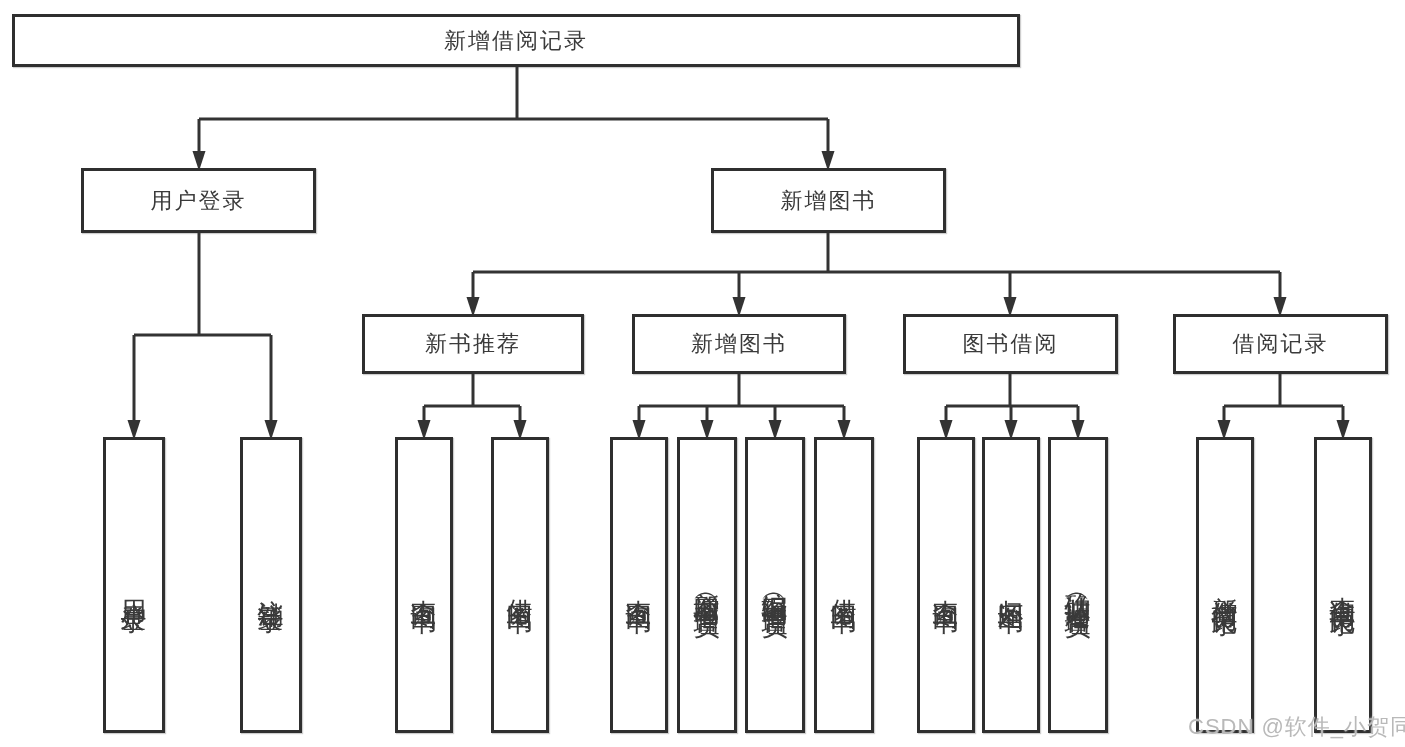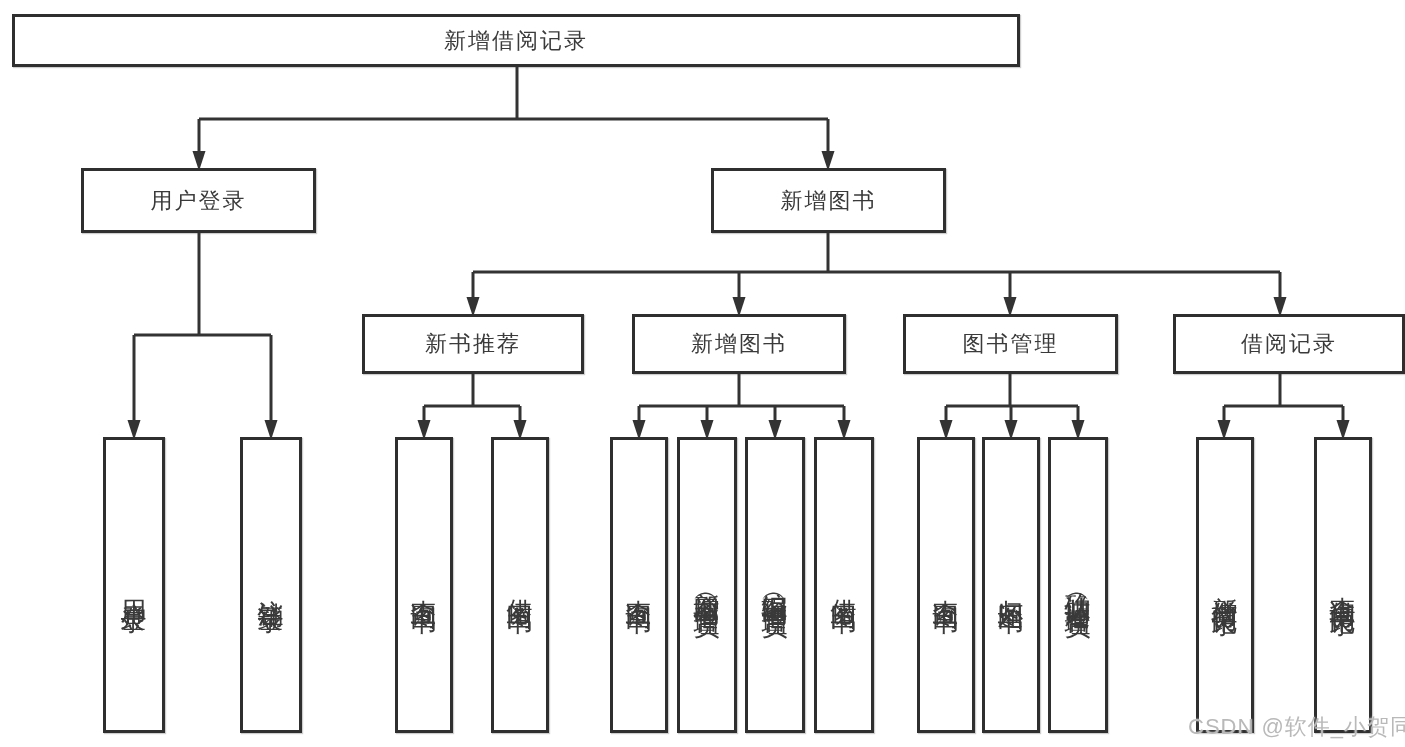--- a/index.html
+++ b/index.html
@@ -137,22 +137,22 @@
     </g>
   </svg>
 
   <div class="node node-h node-root" style="left:12px;top:14px;width:1008px;height:53px;">新增借阅记录</div>
 
   <div class="node node-h" style="left:81px;top:168px;width:235px;height:65px;">用户登录</div>
   <div class="node node-h" style="left:711px;top:168px;width:235px;height:65px;">新增图书</div>
 
   <div class="node node-h" style="left:362px;top:314px;width:222px;height:60px;">新书推荐</div>
   <div class="node node-h" style="left:632px;top:314px;width:214px;height:60px;">新增图书</div>
-  <div class="node node-h" style="left:903px;top:314px;width:215px;height:60px;">图书管理</div>
-  <div class="node node-h" style="left:1173px;top:314px;width:232px;height:60px;">借阅记录</div>
+  <div class="node node-h" style="left:903px;top:314px;width:215px;height:60px;">图书借阅</div>
+  <div class="node node-h" style="left:1173px;top:314px;width:215px;height:60px;">借阅记录</div>
 
   <div class="node node-v" style="left:103px;top:437px;width:62px;height:296px;">用户登录</div>
   <div class="node node-v" style="left:240px;top:437px;width:62px;height:296px;">注销登录</div>
 
   <div class="node node-v" style="left:395px;top:437px;width:58px;height:296px;">查询图书</div>
   <div class="node node-v" style="left:491px;top:437px;width:58px;height:296px;">借阅图书</div>
 
   <div class="node node-v" style="left:610px;top:437px;width:58px;height:296px;">查询图书</div>
   <div class="node node-v" style="left:677px;top:437px;width:60px;height:296px;">新增图书（管理员）</div>
   <div class="node node-v" style="left:745px;top:437px;width:60px;height:296px;">编辑图书（管理员）</div>

